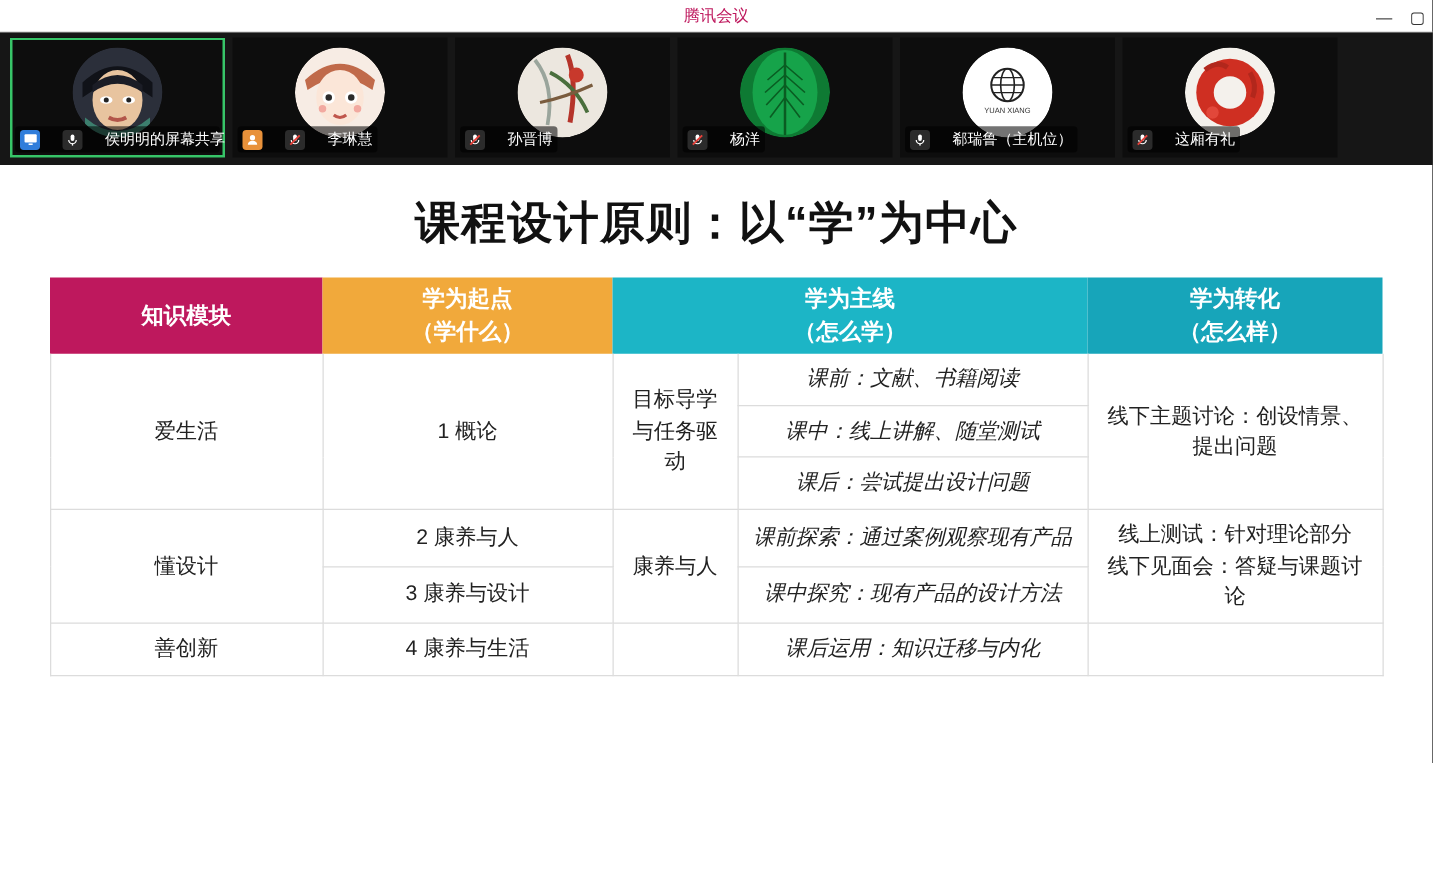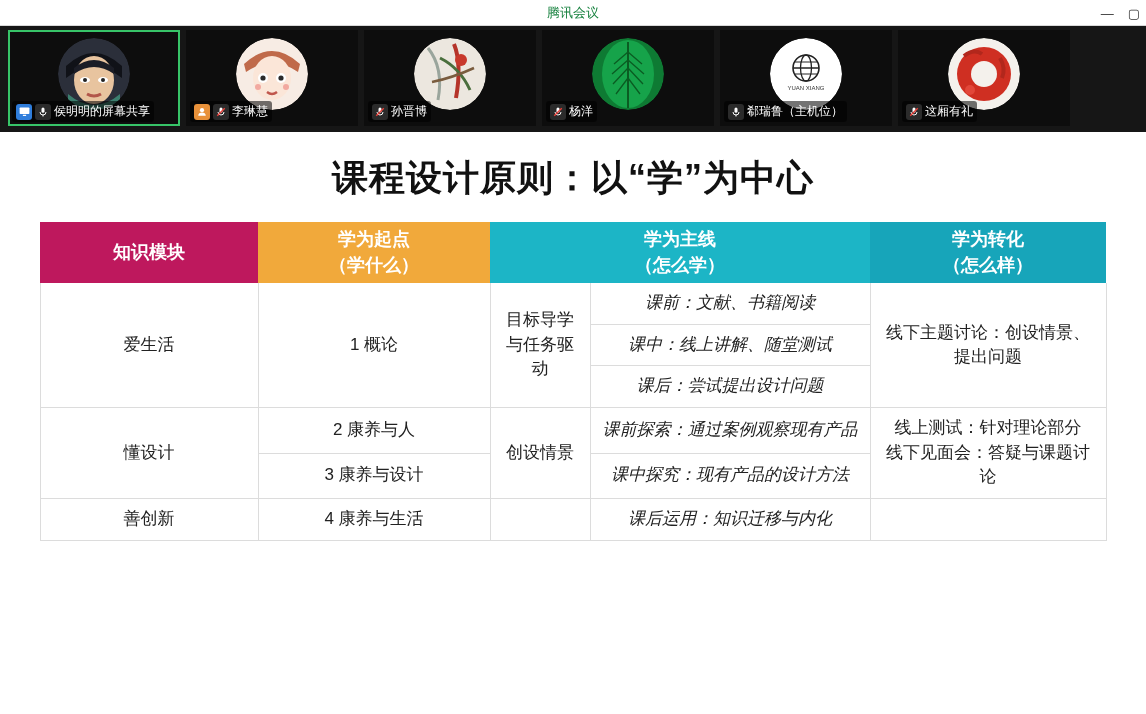--- a/index.html
+++ b/index.html
@@ -17,21 +17,21 @@
 
   
   .titlebar {
     position: absolute; top: 0; left: 0;
     width: 1146px; height: 26px;
     background: #ffffff;
     border-bottom: 1px solid #d9d9d9;
     display: flex; align-items: center; justify-content: center;
   }
   .titlebar .title {
-    font-size: 13px; color: #15803d;
+    font-size: 13px; color: #be185d;
   }
   .win-controls {
     position: absolute; right: 6px; top: 0; height: 26px;
     display: flex; align-items: center; gap: 14px;
   }
   .win-btn { font-size: 13px; color: #333; line-height: 1; cursor: default; }
 
   
   .videostrip {
     position: absolute; top: 26px; left: 0;
@@ -69,21 +69,21 @@
   }
   .tile.active { box-shadow: inset 0 0 0 2px #37c468; }
   .tile .avatar {
     position: absolute; left: 50%; top: 46%;
     transform: translate(-50%, -50%);
     width: 72px; height: 72px; border-radius: 50%;
     overflow: hidden;
   }
   .nameplate {
     position: absolute; left: 4px; bottom: 4px;
-    display: flex; align-items: center; gap: 3px;
+    display: flex; align-items: center; gap: 18px;
     background: rgba(0,0,0,0.55);
     border-radius: 3px; padding: 2px 4px;
     max-width: 164px;
   }
   .nameplate .nm { font-size: 12px; color: #fff; white-space: nowrap; }
   .mic, .screenicon, .usericon {
     width: 16px; height: 16px; border-radius: 3px;
     display: inline-flex; align-items: center; justify-content: center;
     flex: 0 0 auto;
   }
@@ -357,21 +357,21 @@
         <tr>
           <td class="cell-left">课中：线上讲解、随堂测试</td>
         </tr>
         <tr>
           <td class="cell-left">课后：尝试提出设计问题</td>
         </tr>
 
         <tr>
           <td rowspan="2">懂设计</td>
           <td>2 康养与人</td>
-          <td rowspan="2" class="tall">创设情景</td>
+          <td rowspan="2" class="tall">康养与人</td>
           <td class="cell-left">课前探索：通过案例观察现有产品</td>
           <td rowspan="2" class="wrap-2">线上测试：针对理论部分
 线下见面会：答疑与课题讨论</td>
         </tr>
         <tr>
           <td>3 康养与设计</td>
           <td class="cell-left">课中探究：现有产品的设计方法</td>
         </tr>
 
         <tr>

